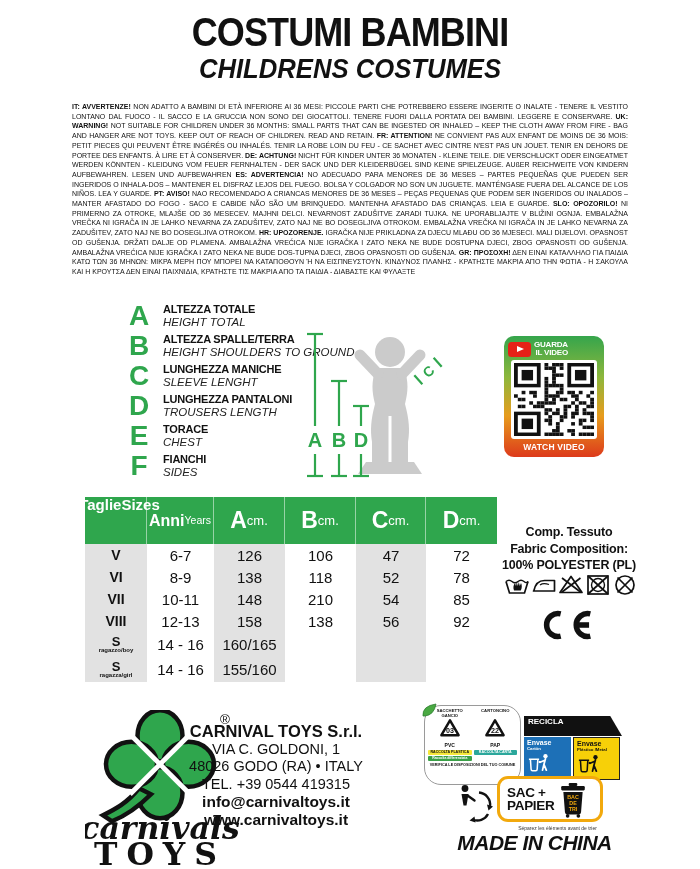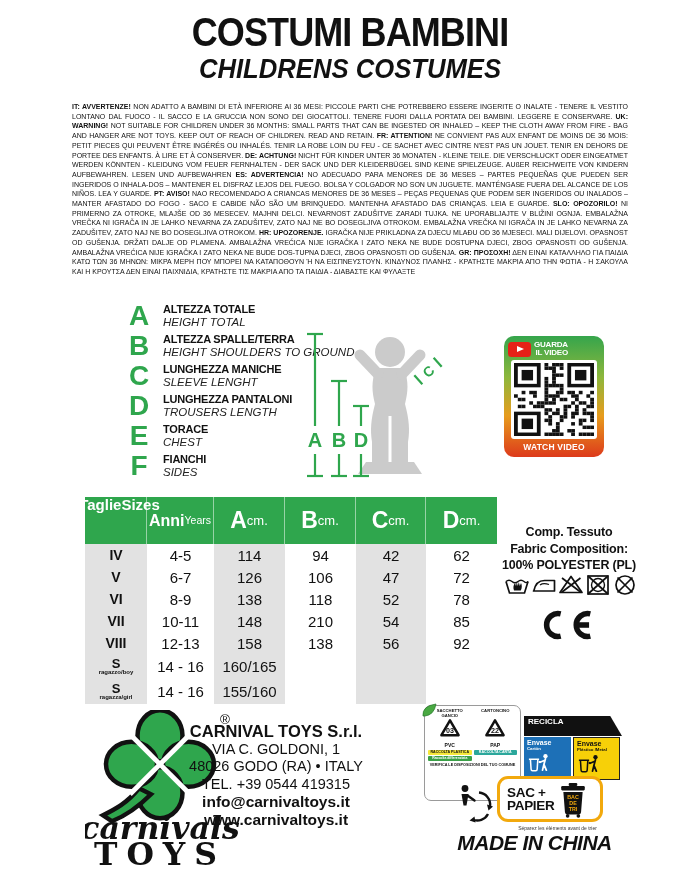--- a/index.html
+++ b/index.html
@@ -64,21 +64,21 @@
   #care-row svg{display:block;}
   #ce{left:536px;top:602px;}
 
   
   #address{left:185px;top:723px;width:182px;text-align:center;line-height:17.5px;}
   #address .big{font-size:16.5px;font-weight:800;}
   .addr-line{font-size:14.5px;}
   .addr-bold{font-size:15.5px;font-weight:800;}
 
   
-  #italy-card{left:424px;top:705px;width:97px;height:96px;border:1px solid #9a9a9a;border-radius:7px;
+  #italy-card{left:424px;top:705px;width:97px;height:80px;border:1px solid #9a9a9a;border-radius:17px;
               box-sizing:border-box;background:#fff;padding:3px 3px 2px;}
   #italy-grid{display:grid;grid-template-columns:1fr 1fr;gap:2px;text-align:center;}
   .it-title{font-size:4.2px;font-weight:700;line-height:4.6px;height:9px;}
   .it-mat{font-size:5px;font-weight:700;line-height:5px;}
   .bar{font-size:3.6px;font-weight:700;line-height:5px;margin-top:1.5px;border-radius:1px;}
   .bar.yellow{background:#f6e83b;color:#111;}
   .bar.green{background:#3aa047;color:#fff;font-size:3.4px;}
   .bar.teal{background:#2ba79b;color:#fff;}
   #italy-footer{font-size:3.8px;font-weight:700;text-align:center;margin-top:2px;}
   #leaf{position:absolute;left:-5px;top:-5px;}
@@ -373,28 +373,20 @@
         <div class="th-letter">C</div>
         <div class="th-cm">cm.</div>
       </div>
       <div class="th">
         <div class="th-letter">D</div>
         <div class="th-cm">cm.</div>
       </div>
     </div>
 
     <div class="trow tbody-row">
-      <div class="td gray roman">IV</div>
-      <div class="td">4-5</div>
-      <div class="td gray">114</div>
-      <div class="td">94</div>
-      <div class="td gray">42</div>
-      <div class="td">62</div>
-    </div>
-    <div class="trow tbody-row">
       <div class="td gray roman">V</div>
       <div class="td">6-7</div>
       <div class="td gray">126</div>
       <div class="td">106</div>
       <div class="td gray">47</div>
       <div class="td">72</div>
     </div>
     <div class="trow tbody-row">
       <div class="td gray roman">VI</div>
       <div class="td">8-9</div>

